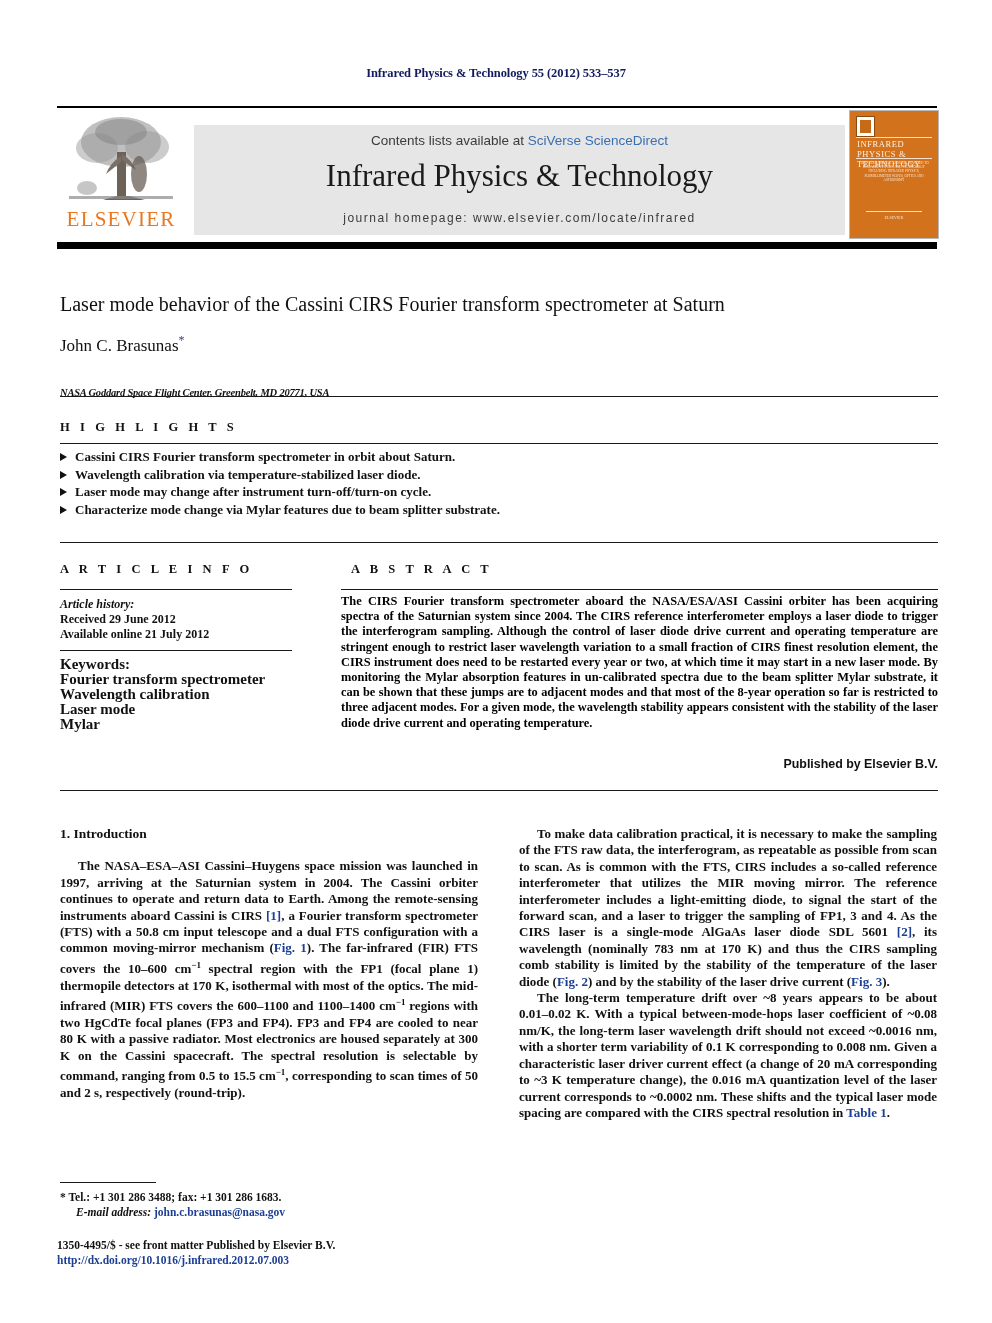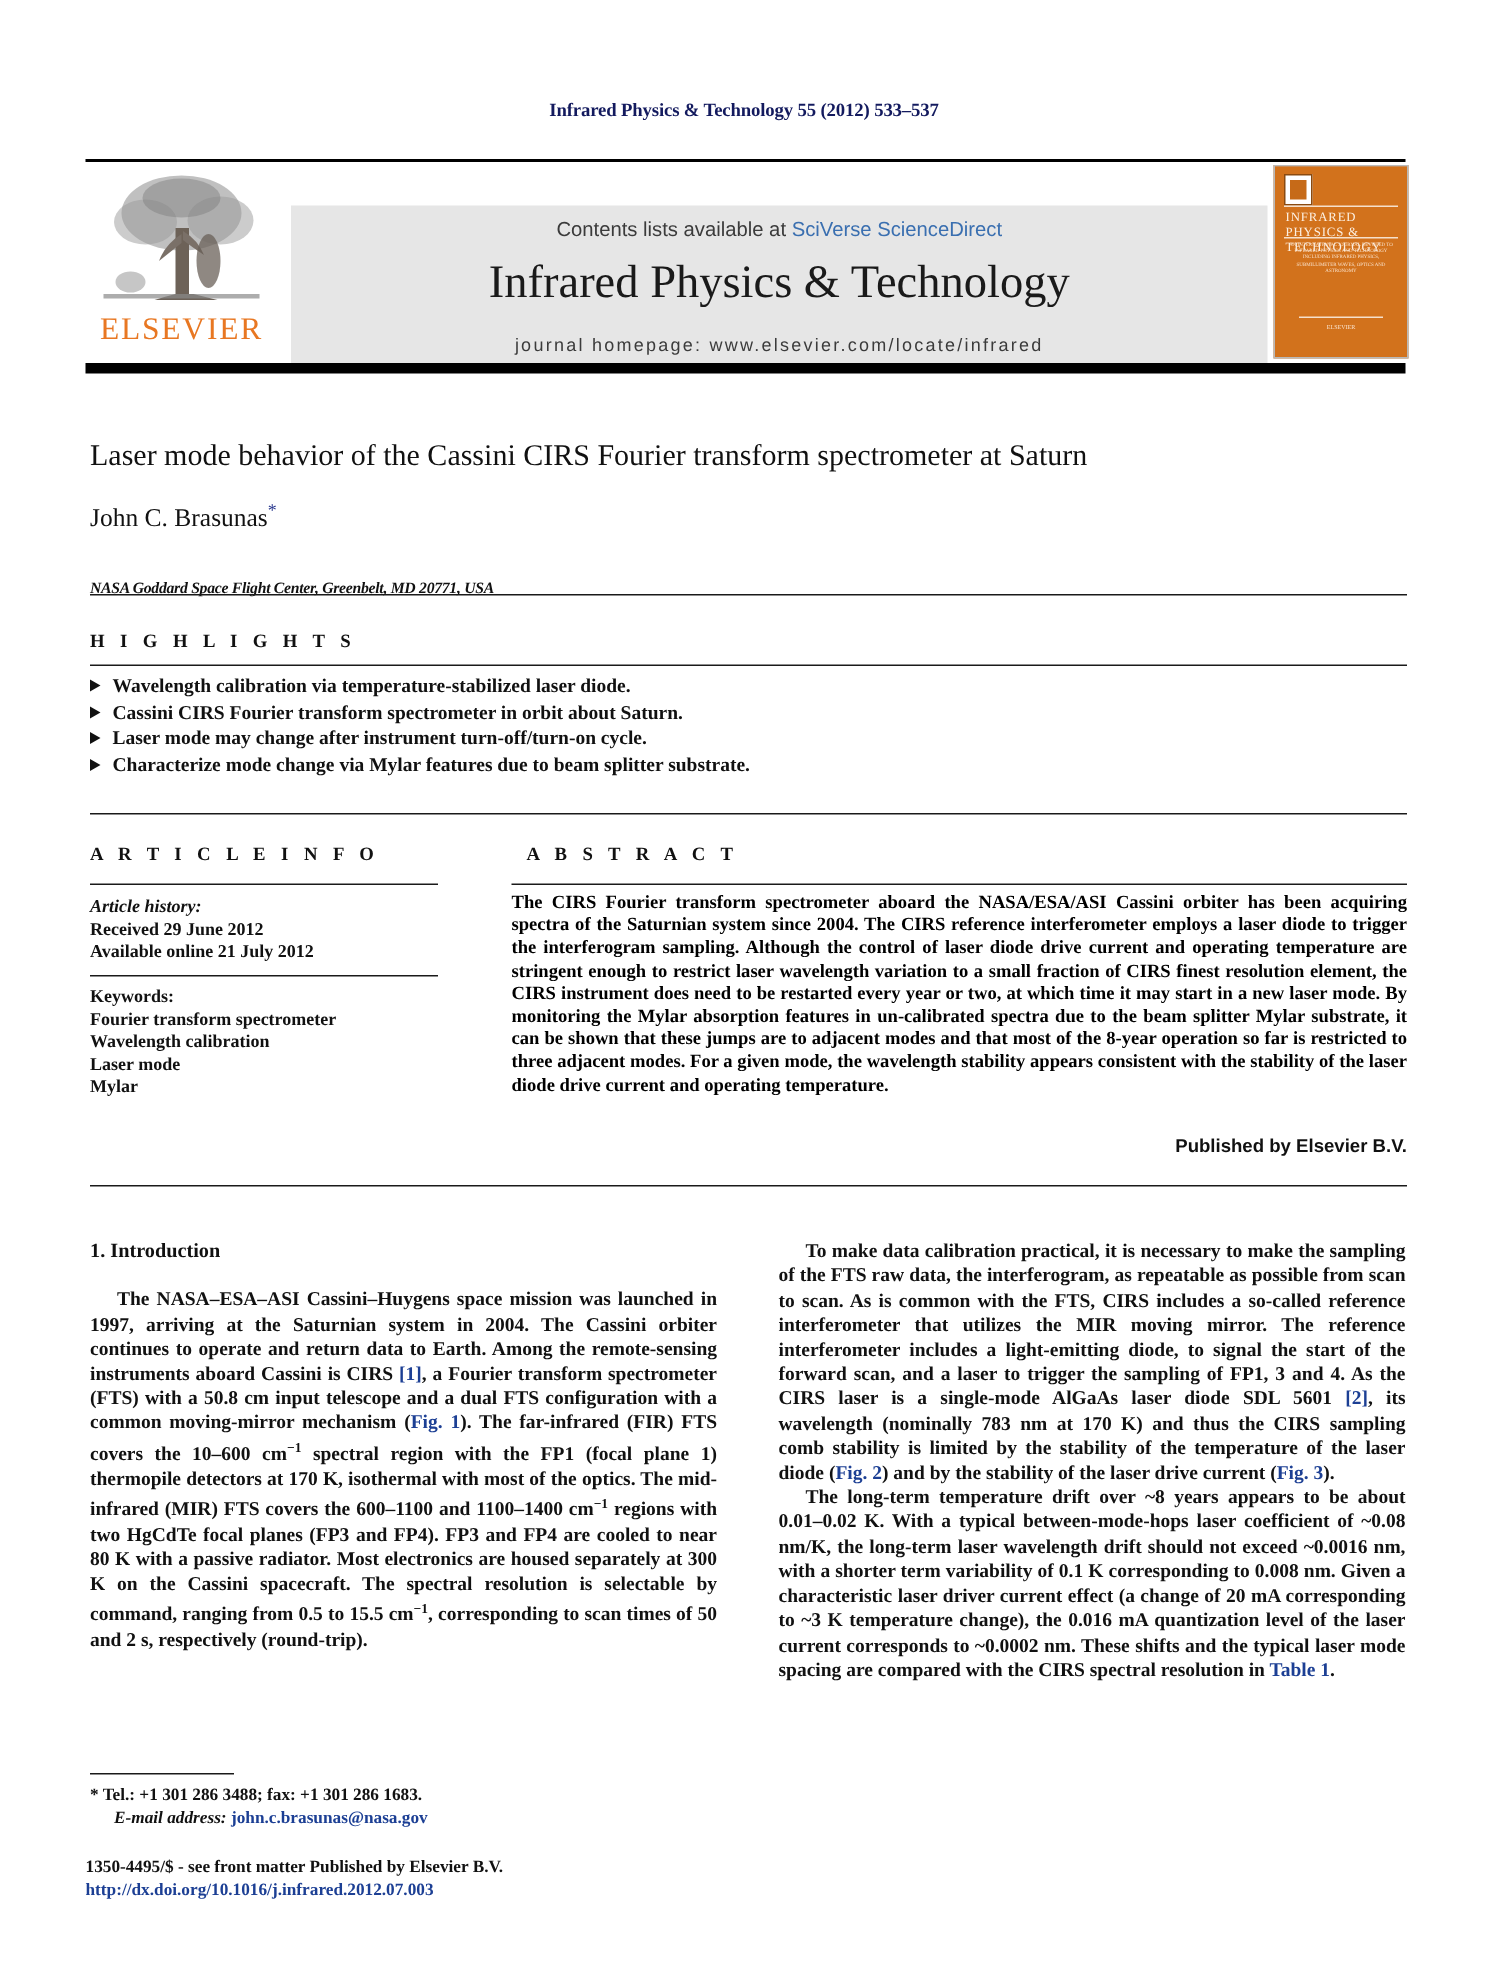--- a/index.html
+++ b/index.html
@@ -66,21 +66,21 @@
     left: 0; top: 97px;
     width: 128px;
     text-align: center;
     font-family: "Liberation Serif", serif;
     font-size: 21px;
     letter-spacing: 1.2px;
     color: #e87722;
   }
   .journal-band {
     position: absolute;
-    left: 137px; top: 31px;
+    left: 137px; top: 19px;
     width: 651px;
     height: 110px;
     background: #e6e6e6;
   }
   .contents-line {
     position: absolute;
     left: 0; top: 8px;
     width: 651px;
     text-align: center;
     font-family: "Liberation Sans", sans-serif;
@@ -275,21 +275,21 @@
   }
   .info-col .ital {
     font-style: italic;
   }
   .info-block2 {
     position: absolute;
     left: 60px; top: 657px;
     width: 232px;
     font-family: "Liberation Serif", serif;
     font-weight: bold;
-    font-size: 12px;
+    font-size: 15px;
     line-height: 15px;
     color: #111111;
   }
   .abstract-body {
     position: absolute;
     left: 341px; top: 594px;
     width: 597px;
     font-family: Liberation Serif, serif;
     font-weight: bold;
     font-size: 12.4px;
@@ -422,22 +422,22 @@
   <div class="author-line">
     <span>John C. Brasunas</span><sup>*</sup>
   </div>
   <div class="affiliation">NASA Goddard Space Flight Center, Greenbelt, MD 20771, USA</div>
 
   <div class="rule-thin" style="left:60px; top:396px; width:878px;"></div>
 
   <div class="sec-label highlights-head">H I G H L I G H T S</div>
   <div class="rule-thin" style="left:60px; top:443px; width:878px;"></div>
   <ul class="highlights-list">
+    <li><span class="hl-bullet"></span><span>Cassini CIRS Fourier transform spectrometer in orbit about Saturn.</span></li>
     <li><span class="hl-bullet"></span><span>Wavelength calibration via temperature-stabilized laser diode.</span></li>
-    <li><span class="hl-bullet"></span><span>Cassini CIRS Fourier transform spectrometer in orbit about Saturn.</span></li>
     <li><span class="hl-bullet"></span><span>Laser mode may change after instrument turn-off/turn-on cycle.</span></li>
     <li><span class="hl-bullet"></span><span>Characterize mode change via Mylar features due to beam splitter substrate.</span></li>
   </ul>
 
   <div class="rule-thin" style="left:60px; top:542px; width:878px;"></div>
 
   <div class="sec-label info-head">A R T I C L E   I N F O</div>
   <div class="rule-thin" style="left:60px; top:589px; width:232px;"></div>
   <div class="info-col">
     <div class="ital">Article history:</div>

